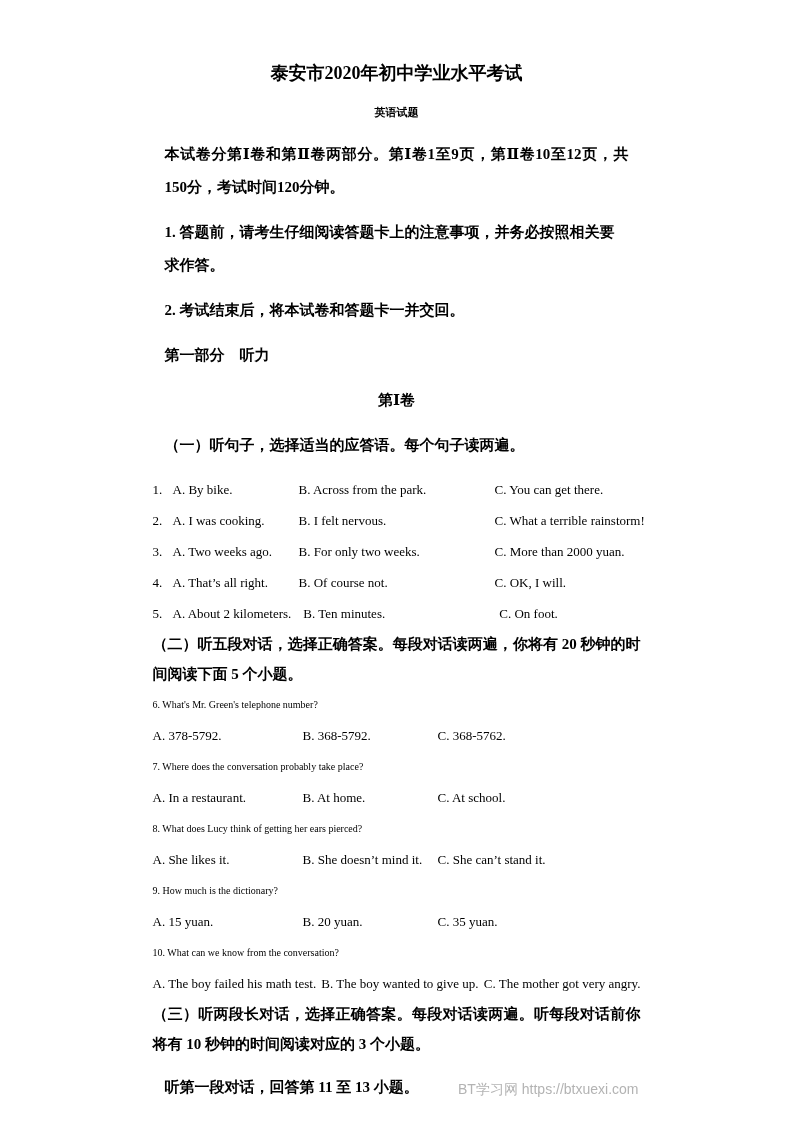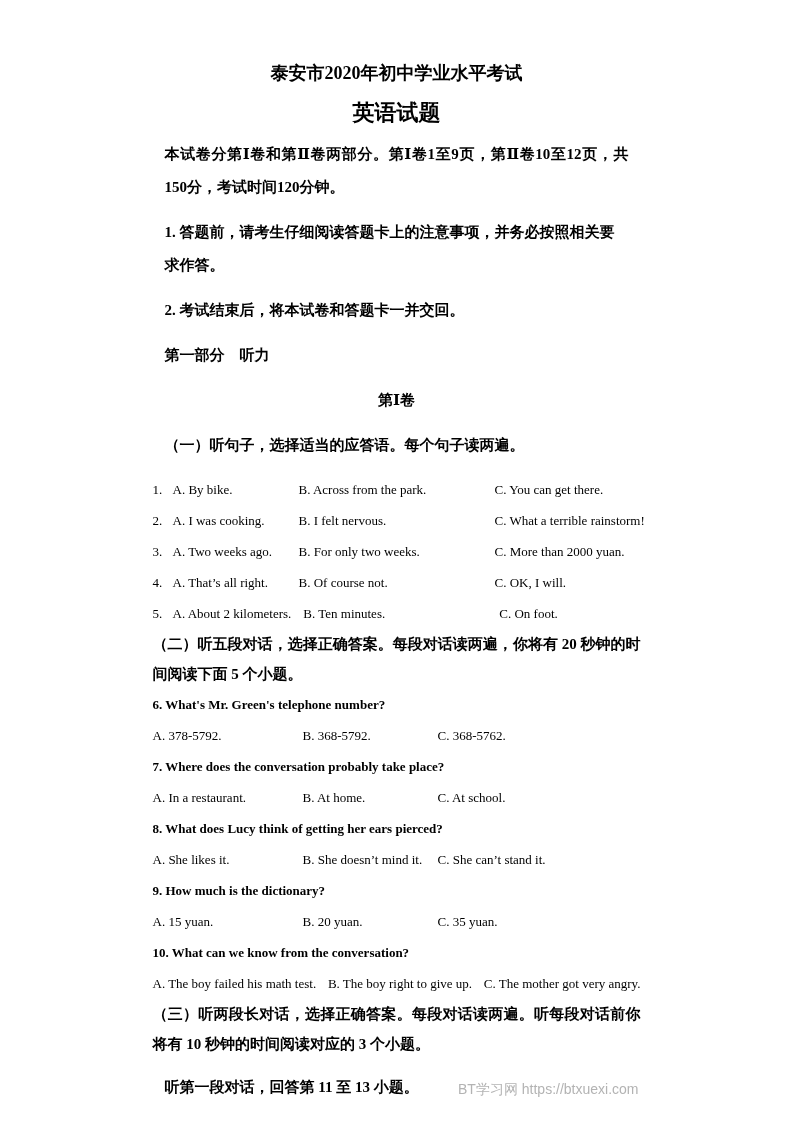--- a/index.html
+++ b/index.html
@@ -15,25 +15,26 @@
     margin: 0 auto;
   }
   .title {
     font-size: 18px;
     line-height: 26px;
     font-weight: bold;
     text-align: center;
     margin: 0 0 14px 0;
   }
   .subtitle {
-    font-size: 22px;
+    font-size: 11px;
     line-height: 26px;
     font-weight: bold;
     text-align: center;
     margin: 0 0 12px 0;
+    font-family: Liberation Mono, monospace;
   }
   .cn {
     font-size: 15px;
     line-height: 33px;
     font-weight: bold;
     margin: 12px;
   }
   .hd2 {
     font-size: 15px;
     line-height: 30px;
@@ -47,23 +48,23 @@
     display: flex;
     font-size: 13px;
     line-height: 31px;
     font-weight: normal;
   }
   .qrow span { white-space: nowrap; }
   .num { width: 20px; flex-shrink: 0; }
   .s1a { min-width: 126px; padding-right: 12px; }
   .s1b { min-width: 196px; padding-right: 12px; }
   .qt {
-    font-size: 13px;
+    font-size: 10px;
     line-height: 31px;
-    font-weight: bold;
+    font-weight: normal;
     margin: 0;
   }
   .o2a { min-width: 150px; padding-right: 12px; }
   .o2b { min-width: 135px; padding-right: 12px; }
   .watermark {
     position: absolute;
     right: 72px;
     bottom: 24px;
     font-size: 14px;
     line-height: 18px;
@@ -146,21 +147,21 @@
   <p class="qt">9. How much is the dictionary?</p>
   <div class="qrow">
     <span class="o2a">A. 15 yuan.</span>
     <span class="o2b">B. 20 yuan.</span>
     <span class="o2c">C. 35 yuan.</span>
   </div>
 
   <p class="qt">10. What can we know from the conversation?</p>
   <div class="qrow">
     <span class="o2a">A. The boy failed his math test.</span>
-    <span class="o2b">B. The boy right to give up.</span>
+    <span class="o2b">B. The boy wanted to give up.</span>
     <span class="o2c">C. The mother got very angry.</span>
   </div>
 
   <p class="hd2">（三）听两段长对话，选择正确答案。每段对话读两遍。听每段对话前你将有 10 秒钟的时间阅读对应的 3 个小题。</p>
   <p class="cn">听第一段对话，回答第 11 至 13 小题。</p>
 
   <div class="watermark">BT学习网 https://btxuexi.com</div>
 
 </div>
 

